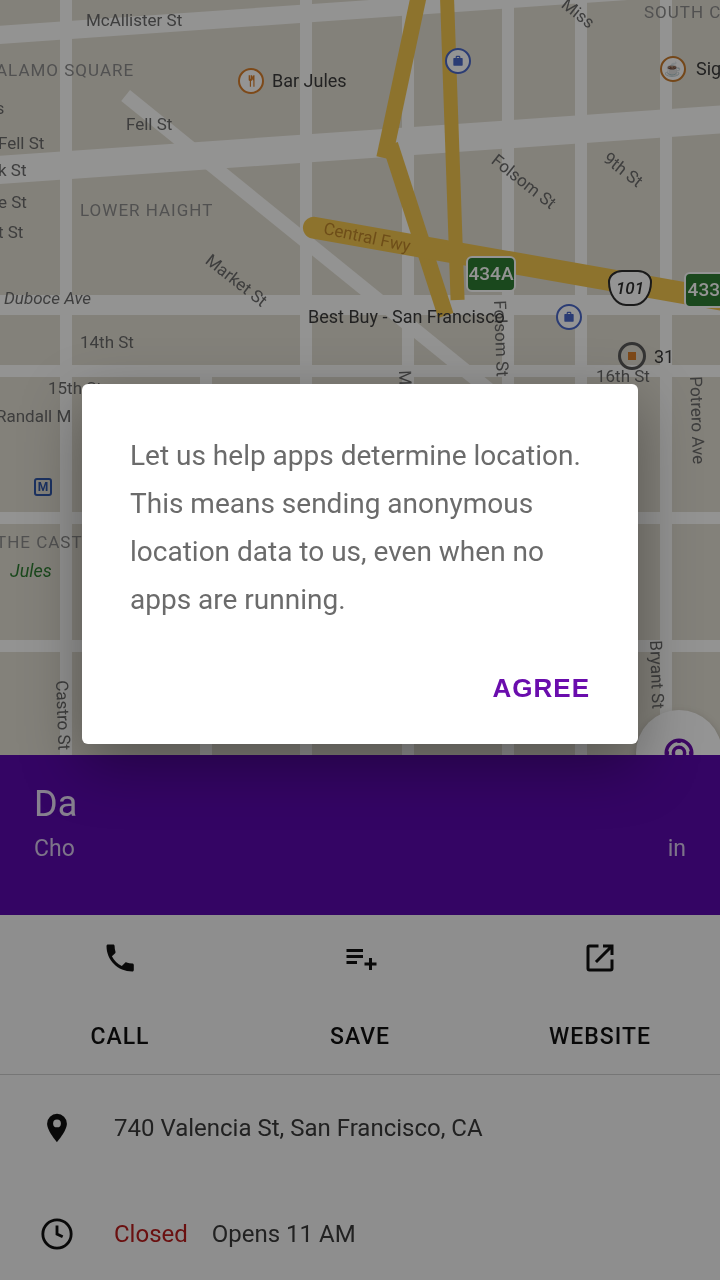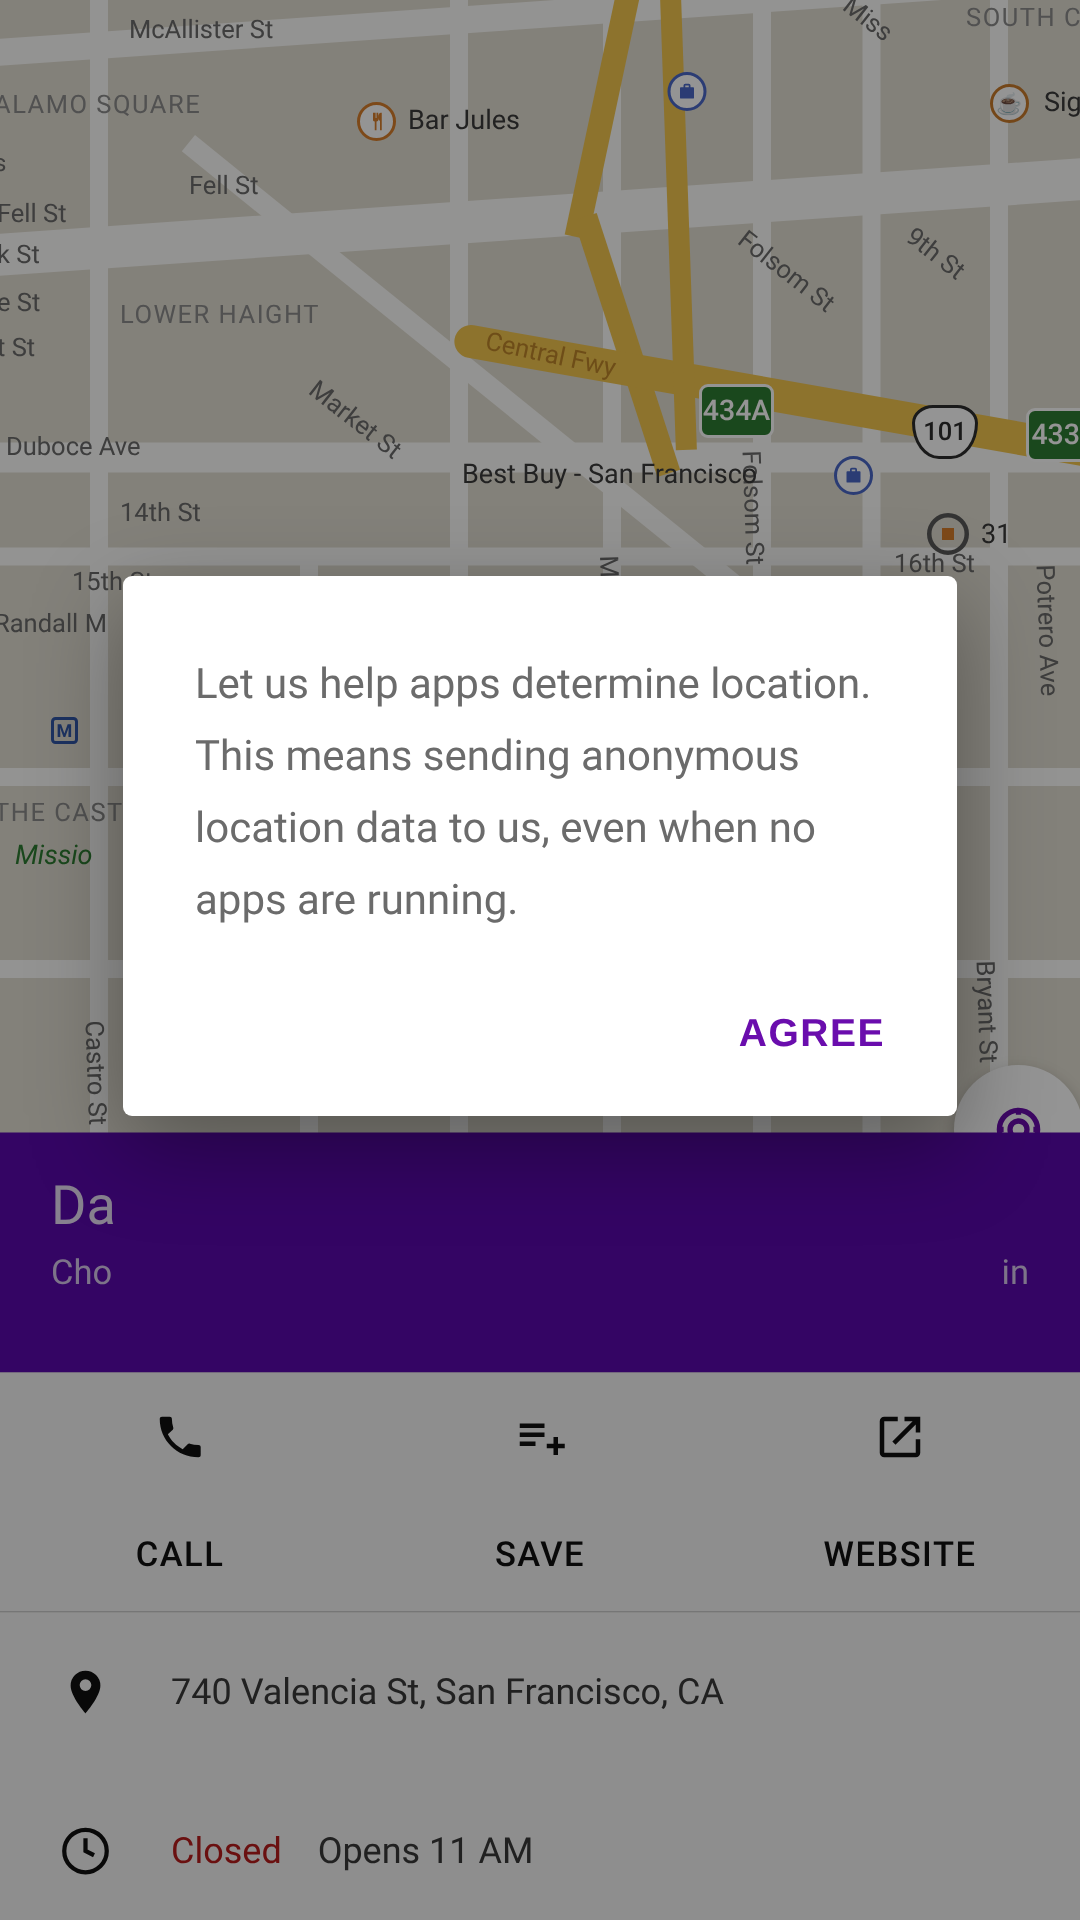--- a/index.html
+++ b/index.html
@@ -87,34 +87,34 @@
   <span class="maplabel street" style="left:-2px; top:133px;">Fell St</span>
   <span class="maplabel street" style="left:-4px; top:99px; font-size:16px;">s</span>
   <span class="maplabel street" style="left:-2px; top:160px;">k St</span>
   <span class="maplabel street" style="left:-2px; top:192px;">e St</span>
   <span class="maplabel street" style="left:-2px; top:222px;">t St</span>
   <span class="maplabel district" style="left:-4px; top:60px;">ALAMO SQUARE</span>
   <span class="maplabel district" style="left:80px; top:200px;">LOWER HAIGHT</span>
   <span class="maplabel district" style="left:644px; top:2px;">SOUTH C</span>
   <span class="maplabel street rot" style="left:214px; top:250px; transform:rotate(38deg);">Market St</span>
   <span class="maplabel street rot" style="left:326px; top:218px; transform:rotate(12deg); color:#bd862a;">Central Fwy</span>
-  <span class="maplabel street" style="left:4px; top:288px;">Duboce Ave</span>
+  <span class="maplabel street" style="left:4px; top:288px;font-style:italic;">Duboce Ave</span>
   <span class="maplabel street" style="left:-4px; top:406px;">Randall M</span>
   <span class="maplabel street" style="left:80px; top:332px;">14th St</span>
   <span class="maplabel street" style="left:48px; top:378px;">15th St</span>
   <span class="maplabel street" style="left:596px; top:366px;">16th St</span>
   <span class="maplabel street rot" style="left:612px; top:148px; transform:rotate(38deg);">9th St</span>
   <span class="maplabel street rot" style="left:500px; top:150px; transform:rotate(38deg);">Folsom St</span>
   <span class="maplabel street rot" style="left:510px; top:300px; transform:rotate(88deg);">Folsom St</span>
   <span class="maplabel street rot" style="left:570px; top:-6px; transform:rotate(38deg);">Miss</span>
   <span class="maplabel street rot" style="left:415px; top:370px; transform:rotate(88deg);">Mission St</span>
   <span class="maplabel street rot" style="left:706px; top:376px; transform:rotate(88deg);">Potrero Ave</span>
   <span class="maplabel street rot" style="left:666px; top:640px; transform:rotate(88deg);">Bryant St</span>
   <span class="maplabel district" style="left:-4px; top:532px;">THE CAST</span>
-  <span class="maplabel poi green" style="left:10px; top:560px; font-style:italic;">Missio</span>
+  <span class="maplabel poi green" style="left:10px; top:560px; font-style:italic;">Jules</span>
   <span class="maplabel street rot" style="left:72px; top:680px; transform:rotate(88deg);">Castro St</span>
 
   <span class="mapmark food" style="left:238px; top:68px;">
       <svg viewBox="0 0 24 24">
         <path d="M8 2v8c0 1 .5 2 2 2v10h2V12c1.5 0 2-1 2-2V2h-2v6h-1V2h-2v6H9V2H8zm9 0c-1.7 0-3 2-3 5s1 4 2 4v11h2V2z"></path>
       </svg>
     </span>
   <span class="maplabel poi" style="left:272px; top:70px;">Bar Jules</span>
   <span class="mapmark shop" style="left:445px; top:48px;">
       <svg viewBox="0 0 24 24">
@@ -131,21 +131,21 @@
       <span>☕</span>
     </span>
   <span class="maplabel poi" style="left:696px; top:58px;">Sig</span>
   <span class="target" style="left:618px; top:342px;">
       <span class="sq"></span>
     </span>
   <span class="maplabel poi" style="left:654px; top:346px;">31</span>
   <span class="metro" style="left:34px; top:478px;">M</span>
 
   <span class="shield green" style="left:466px; top:256px; width:50px;">434A</span>
-  <span class="shield" style="left:608px; top:270px;">101</span>
+  <span class="shield" style="left:608px; top:270px;font-style:italic;">101</span>
   <span class="shield green" style="left:684px; top:272px; width:52px;">433C</span>
 </div>
 
 <div class="fab">
   <svg viewBox="0 0 24 24">
     <circle cx="12" cy="12" r="9"></circle>
       <path d="M12 3v2M12 19v2M3 12h2M19 12h2M12 8a4 4 0 1 0 0 8 4 4 0 0 0 0-8z"></path>
   </svg>
 </div>
 

